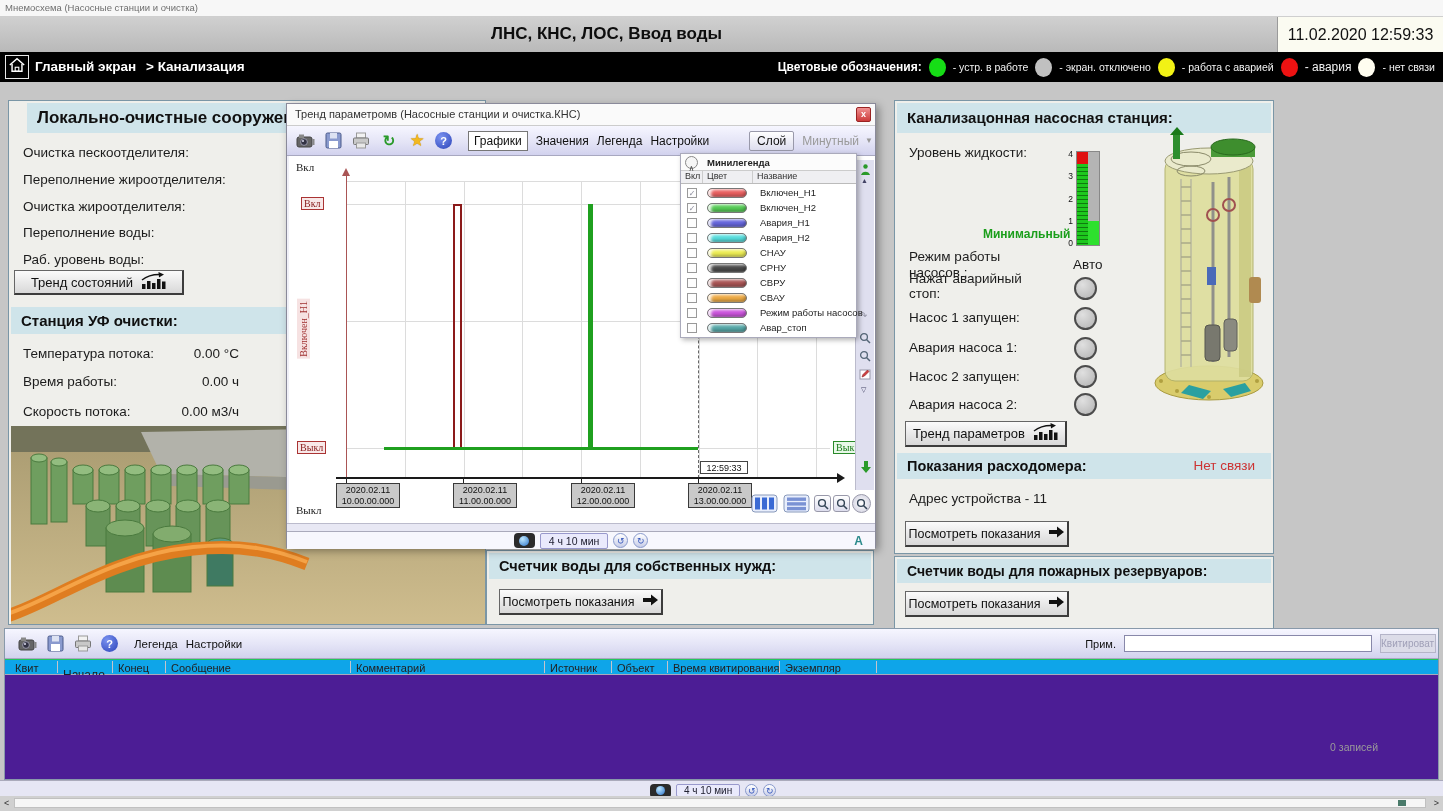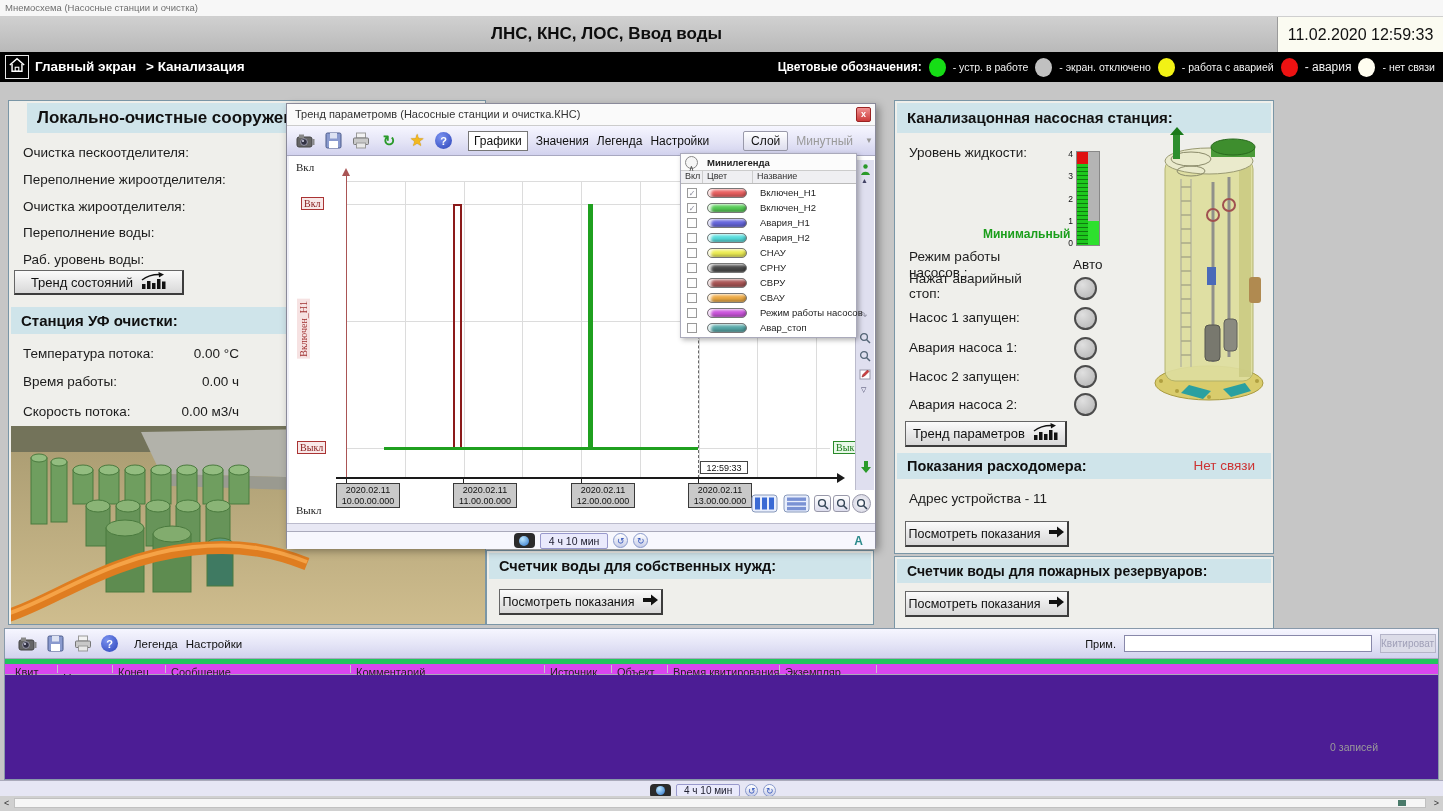--- a/index.html
+++ b/index.html
@@ -333,21 +333,21 @@
           </svg>
         </span>
       <span class="tbi" style="color:#2a9a2a;font-size:15px;font-weight:bold">↻</span>
       <span class="tbi" style="color:#f2b820;font-size:17px;text-shadow:0 0 1px #a07010">★</span>
       <span class="tbi" style="width:17px;height:17px;border-radius:50%;background:radial-gradient(circle at 35% 30%,#7a92f0,#2a42b8);color:#fff;font-size:11px;font-weight:bold">?</span>
       <span style="margin-left:8px;font-size:12px;color:#111;border:1px solid #777;background:#fff;padding:2px 5px">Графики</span>
       <span style="font-size:12px;color:#111">Значения</span>
       <span style="font-size:12px;color:#111">Легенда</span>
       <span style="font-size:12px;color:#111">Настройки</span>
       <span style="margin-left:auto;font-size:12px;color:#111;border:1px solid #99a;background:linear-gradient(#fff,#dde);padding:2px 7px;border-radius:2px">Слой</span>
-      <span style="font-size:12px;color:#999;margin-right:2px;display:flex;align-items:center;gap:12px">
+      <span style="font-size:12px;color:#999;margin-right:2px;display:flex;align-items:center;gap:6px">
         <span>Минутный</span>
         <span style="font-size:8px;color:#999">▼</span>
       </span>
     </div>
 
     <div class="ab" style="left:2px;top:52px;width:586px;height:367px;background:#fff;overflow:hidden"></div>
     <span class="ab serif" style="left:9px;top:57px;font-size:11px;color:#222">Вкл</span>
     <span class="ab serif" style="left:9px;top:400px;font-size:11px;color:#222">Выкл</span>
 
     <div class="ab" style="left:59px;top:77px;width:484px;height:297px;background:repeating-linear-gradient(to right,#dcdcdc 0 1px,transparent 1px 58.75px)"></div>
@@ -551,21 +551,21 @@
             <rect x="4.5" y="11" width="9" height="5" fill="#e8e8e8" stroke="#999"></rect>
           </svg>
         </span>
       <span class="tbi" style="width:17px;height:17px;border-radius:50%;background:radial-gradient(circle at 35% 30%,#7a92f0,#2a42b8);color:#fff;font-size:11px;font-weight:bold">?</span>
       <span style="margin-left:8px;font-size:11.5px;color:#111">Легенда</span>
       <span style="font-size:11.5px;color:#111">Настройки</span>
       <span style="margin-left:auto;font-size:11px;color:#111">Прим.</span>
       <input type="text" style="width: 248px; height: 17px; border: 1px solid rgb(136, 136, 170); background: rgb(255, 255, 255); font-size: 11px; padding: 0px 3px; outline: none;">
       <button disabled="" style="width:56px;height:19px;background:#dcdce8;color:#a0a0b8;border:1px solid #b4b4c8;font-size:10px;overflow:hidden;white-space:nowrap;margin-right:2px">Квитировать</button>
     </div>
-    <div class="ab" style="left:0;top:30px;right:0;height:16px;background:#d946ef;border-bottom:1px solid #aab;border-top:5px solid #22c55e">
+    <div class="ab" style="left:0;top:30px;right:0;height:16px;background:#0ea5e9;border-bottom:1px solid #aab;border-top:1px solid #22c55e">
       <span class="ab" style="left:10px;top:2px;font-size:11px;color:#222">Квит</span>
       <span class="ab" style="left:58px;top:8px;font-size:12px;color:#222">Начало</span>
       <span class="ab" style="left:113px;top:2px;font-size:11px;color:#222">Конец</span>
       <span class="ab" style="left:166px;top:2px;font-size:11px;color:#222">Сообщение</span>
       <span class="ab" style="left:351px;top:2px;font-size:11px;color:#222">Комментарий</span>
       <span class="ab" style="left:545px;top:2px;font-size:11px;color:#222">Источник</span>
       <span class="ab" style="left:612px;top:2px;font-size:11px;color:#222">Объект</span>
       <span class="ab" style="left:668px;top:2px;font-size:11px;color:#222">Время квитирования</span>
       <span class="ab" style="left:780px;top:2px;font-size:11px;color:#222">Экземпляр</span>
       <div class="ab col-sep" style="left:52px"></div>

